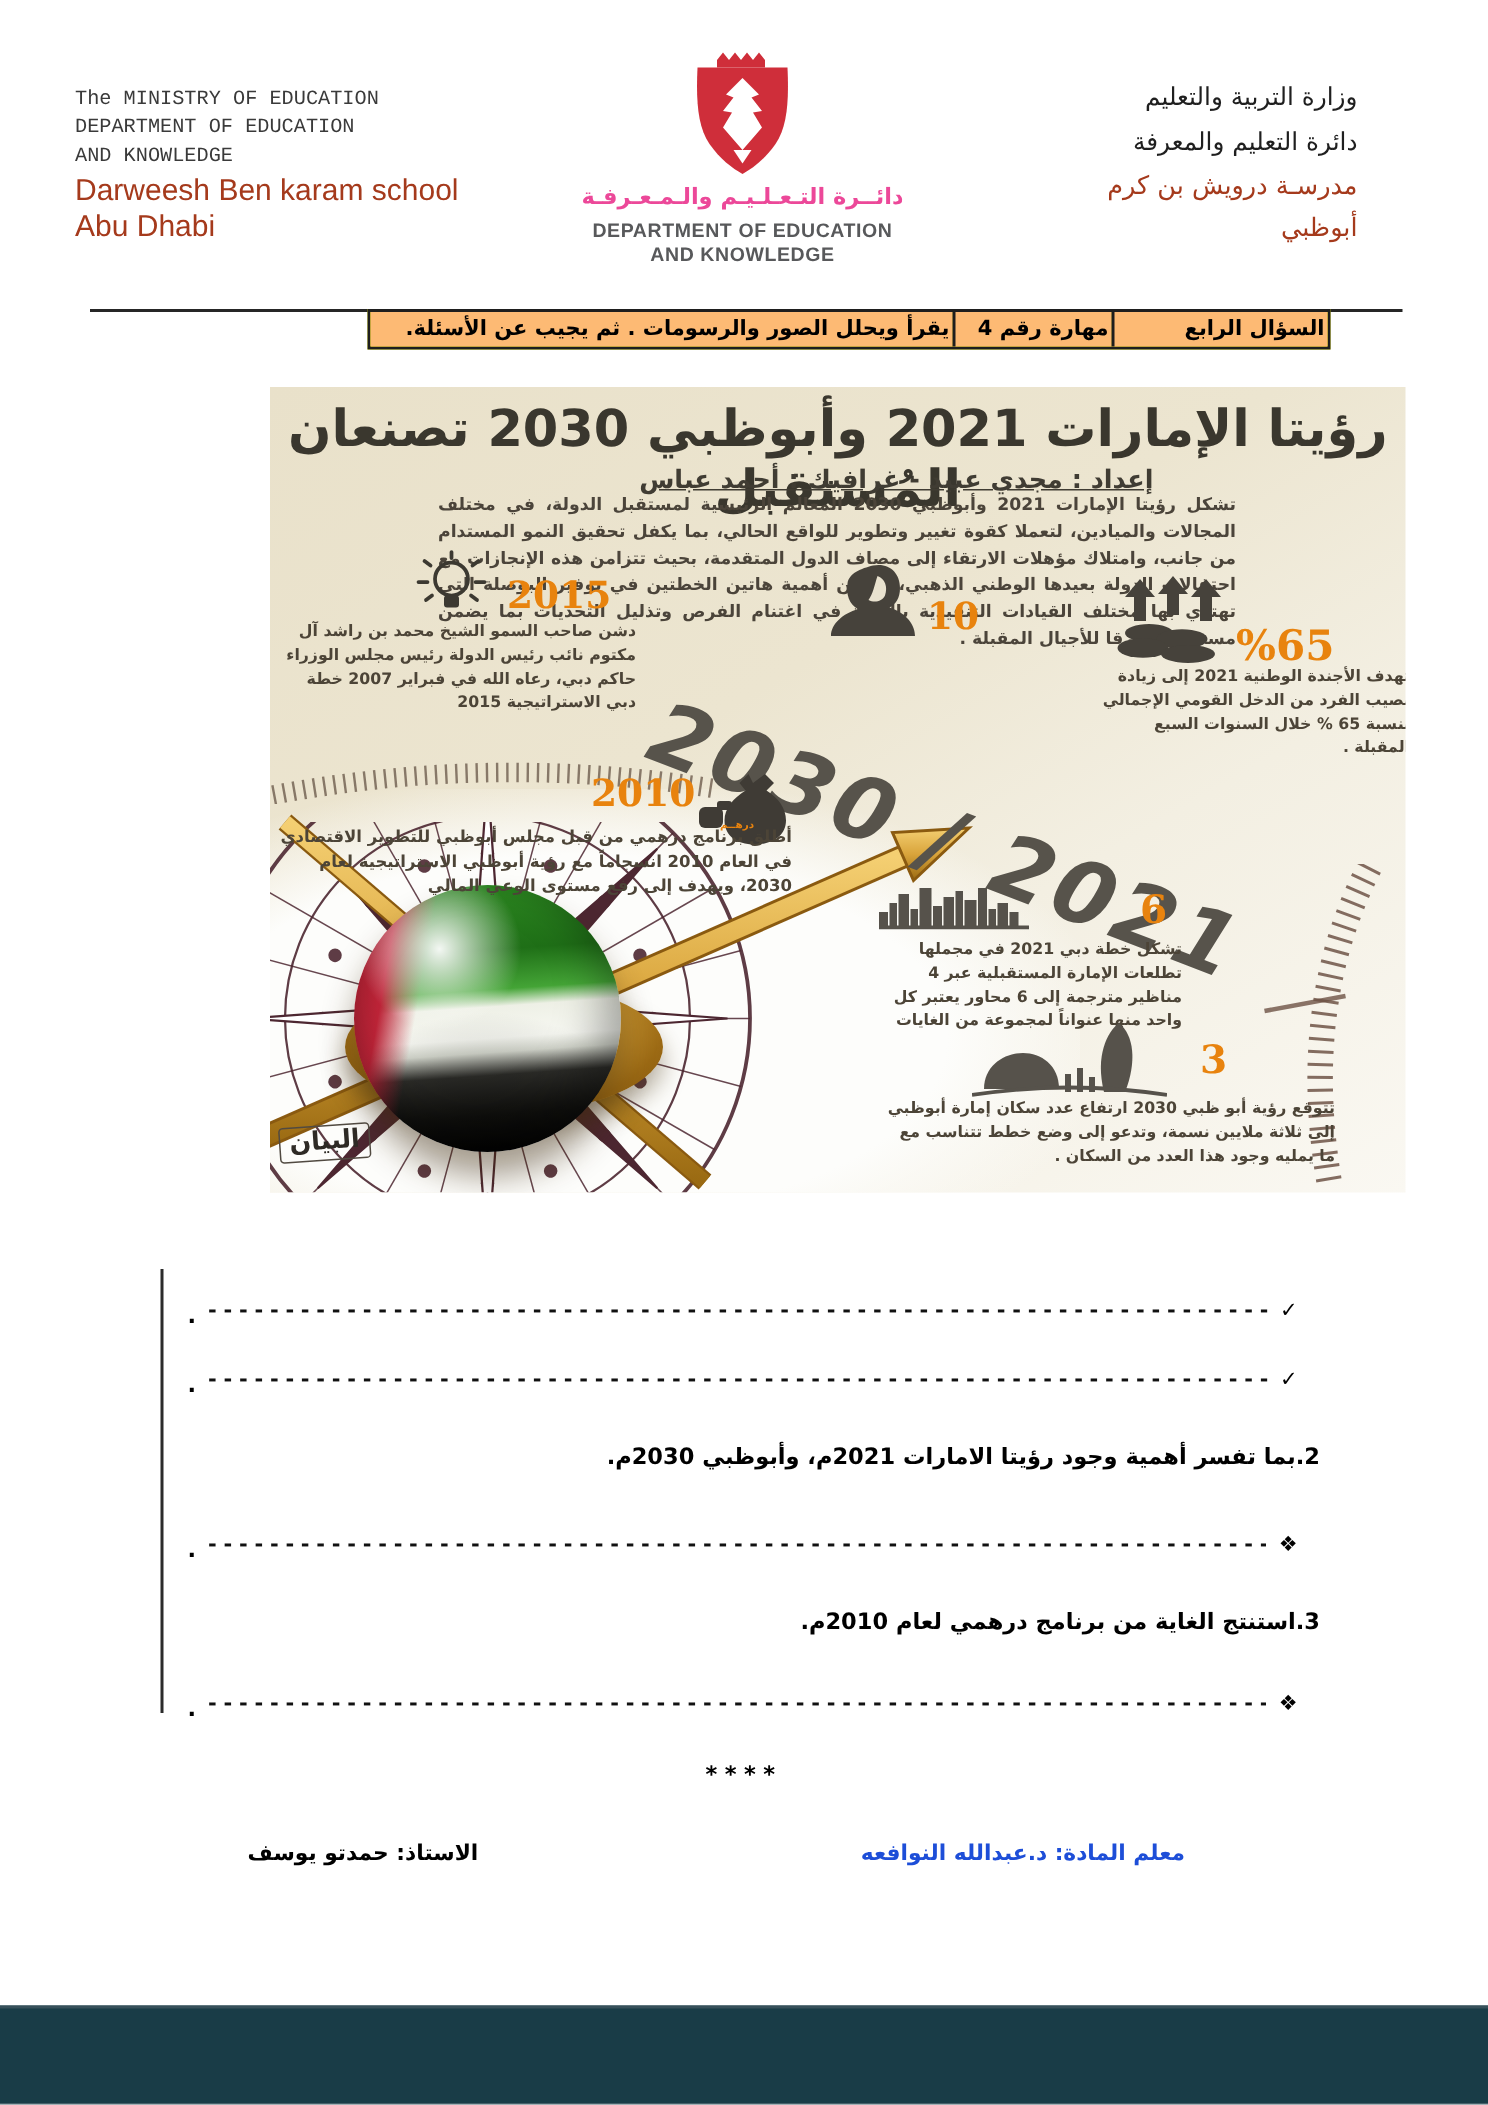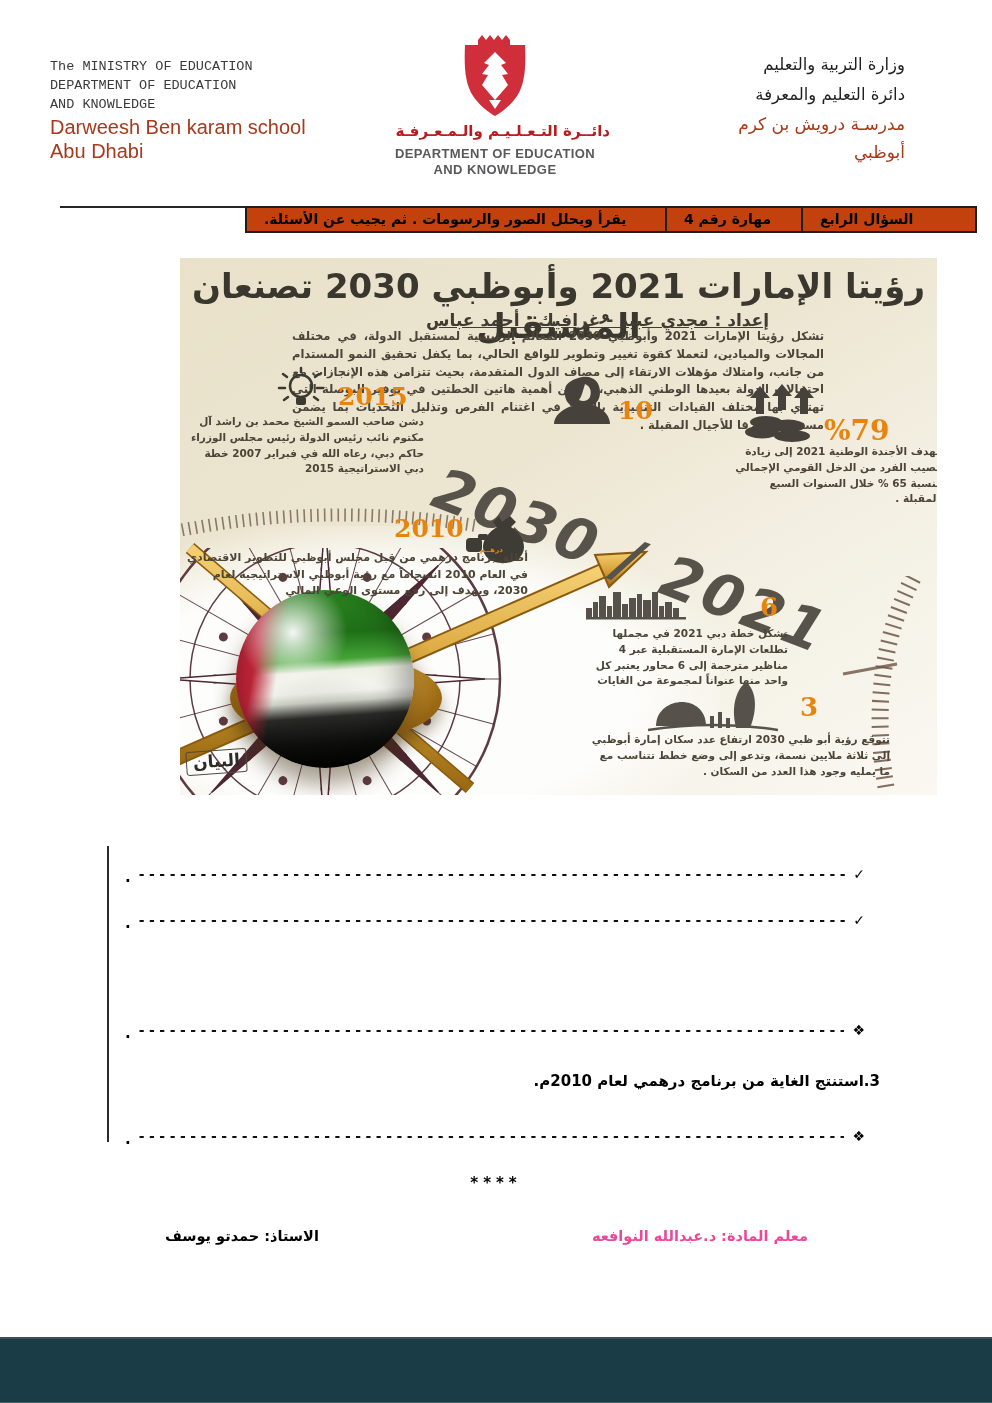--- a/index.html
+++ b/index.html
@@ -10,33 +10,33 @@
   .hdr-left{position:absolute;left:50px;top:57px;}
   .hdr-left .mono{font-family:"Liberation Mono","DejaVu Sans Mono",monospace;
        font-size:13.5px;color:#3a3a3a;line-height:19px;white-space:nowrap;}
   .hdr-left .school{font-family:"Liberation Sans",sans-serif;color:#a53a1c;
        font-size:20px;line-height:21px;margin-top:3px;}
   .hdr-right{position:absolute;right:87px;top:50px;text-align:right;direction:rtl;}
   .hdr-right .ar{font-size:16.5px;color:#1f1f1f;line-height:30px;}
   .hdr-right .school-ar{font-size:17px;color:#a53a1c;line-height:28px;}
 
   .logo-emblem{position:absolute;left:447px;top:30px;}
-  .logo-ar{position:absolute;left:380px;top:122px;width:230px;
-       font-size:15px;font-weight:bold;color:#b91c1c;direction:rtl;}
+  .logo-ar{position:absolute;left:380px;top:122px;width:230px;text-align:center;
+       font-size:15px;font-weight:bold;color:#ec4899;direction:rtl;}
   .logo-en{position:absolute;left:380px;width:230px;text-align:center;
        font-family:"Liberation Sans",sans-serif;font-weight:bold;font-size:13px;
        color:#58595b;letter-spacing:.4px;line-height:16px;}
 
   
   .hrule{position:absolute;left:60px;top:206px;width:875px;height:2px;background:#262626;}
   .banner{position:absolute;left:245px;top:206px;display:flex;flex-direction:row-reverse;
        border:2px solid #1e1e1e;background:#ffff00;}
-  .banner .cell{border-left:2px solid #1e1e1e;background:#c2410c;direction:rtl;
-       font-size:14px;font-weight:bold;color:#000;text-align:left;
-       padding:3px 17px 4px;white-space:nowrap;}
+  .banner .cell{border-left:2px solid #1e1e1e;background:#fdba74;direction:rtl;
+       font-size:14px;font-weight:bold;color:#000;text-align:right;
+       padding:3px 2px 4px;white-space:nowrap;}
   .banner .cell:last-child{border-left:none;}
   .c1{width:138px;} .c2{width:100px;} .c3{width:384px;}
 
   
   .info{position:absolute;left:180px;top:258px;width:757px;height:537px;overflow:hidden;
      background:linear-gradient(150deg,#e9e1ca 0%,#ece5d0 40%,#f3efe2 65%,#faf8f2 100%);}
   .photo-zone{position:absolute;left:-70px;top:268px;width:610px;height:300px;
      background:radial-gradient(ellipse at 45% 55%, #fdfdfb 52%, rgba(253,253,251,0) 76%);}
   .info-title{position:absolute;top:8px;left:0;right:0;text-align:center;direction:rtl;
      font-size:34px;font-weight:bold;color:#3a372e;}
@@ -75,22 +75,22 @@
   .ansline{position:absolute;left:125px;width:740px;height:24px;display:flex;
      align-items:center;gap:8px;}
   .ansline .period{font-size:15px;font-weight:bold;color:#000;align-self:flex-end;}
   .ansline .dashes{flex:1;overflow:hidden;white-space:nowrap;font-size:14px;
      font-weight:bold;letter-spacing:4.5px;color:#111;}
   .ansline .bullet{font-size:14px;font-weight:bold;color:#000;}
 
   
   .stars{position:absolute;left:0;right:0;top:1174px;text-align:center;font-size:15px;
      font-weight:bold;letter-spacing:5px;color:#000;}
-  .teacher-r{position:absolute;right:184px;top:1228px;direction:rtl;font-size:14.5px;
-     font-weight:bold;color:#ec4899;text-align:right;}
+  .teacher-r{position:absolute;right:202px;top:1228px;direction:rtl;font-size:14.5px;
+     font-weight:bold;color:#1d4ed8;text-align:right;}
   .teacher-l{position:absolute;left:165px;top:1228px;direction:rtl;font-size:14.5px;
      font-weight:bold;color:#000;}
   .footbar{position:absolute;left:0;top:1337px;width:992px;height:66px;
      background:#193c47;border-top:2px solid #37505a;}
   .footbar::after{content:"";position:absolute;left:0;bottom:0;width:100%;height:3px;
      background:#46606a;}
 </style>
 </head>
 <body>
 
@@ -253,21 +253,21 @@
       <g fill="#46423b">
         <polygon points="14,14 24,2 34,14 28,14 28,30 20,30 20,14"></polygon>
         <polygon points="36,12 46,0 56,12 50,12 50,26 42,26 42,12"></polygon>
         <polygon points="58,14 68,2 78,14 72,14 72,30 64,30 64,14"></polygon>
         <ellipse cx="30" cy="38" rx="16" ry="6"></ellipse>
         <ellipse cx="52" cy="42" rx="17" ry="6.5"></ellipse>
         <ellipse cx="26" cy="48" rx="17" ry="6.5"></ellipse>
         <ellipse cx="56" cy="52" rx="18" ry="6"></ellipse>
       </g>
     </svg>
-    <div class="num" style="left:644px;top:156px;font-size:28px;">%79</div>
+    <div class="num" style="left:644px;top:156px;font-size:28px;">%65</div>
     <div class="sect" style="left:518px;top:186px;width:206px;margin-left:36px;">تهدف الأجندة الوطنية 2021 إلى زيادة نصيب الفرد من الدخل القومي الإجمالي بنسبة 65 % خلال السنوات السبع المقبلة .</div>
 
     <div class="num" style="left:214px;top:256px;font-size:25px;">2010</div>
     <svg style="position:absolute;left:286px;top:256px;" width="60" height="54" viewBox="0 0 60 54">
       <g fill="#3f3b35">
         <rect x="0" y="24" width="16" height="14" rx="4"></rect>
         <rect x="12" y="20" width="10" height="6" rx="2"></rect>
         <path d="M36,8 l8,-6 6,6 -5,5 c8,5 13,12 13,20 c0,10 -9,16 -21,16 c-12,0 -20,-6 -20,-16 c0,-8 6,-15 14,-20 l-4,-5 6,-6 z"></path>
       </g>
     </svg>
@@ -317,20 +317,21 @@
     <span class="period">.</span>
     <span class="dashes">--------------------------------------------------------------------------------</span>
     <span class="bullet">✓</span>
   </div>
   <div class="ansline" style="top:908px;">
     <span class="period">.</span>
     <span class="dashes">--------------------------------------------------------------------------------</span>
     <span class="bullet">✓</span>
   </div>
 
+  <div class="question" style="top:962px;">2.بما تفسر أهمية وجود رؤيتا الامارات 2021م، وأبوظبي 2030م.</div>
   <div class="ansline" style="top:1018px;">
     <span class="period">.</span>
     <span class="dashes">--------------------------------------------------------------------------------</span>
     <span class="bullet">❖</span>
   </div>
 
   <div class="question" style="top:1072px;">3.استنتج الغاية من برنامج درهمي لعام 2010م.</div>
   <div class="ansline" style="top:1124px;">
     <span class="period">.</span>
     <span class="dashes">--------------------------------------------------------------------------------</span>

